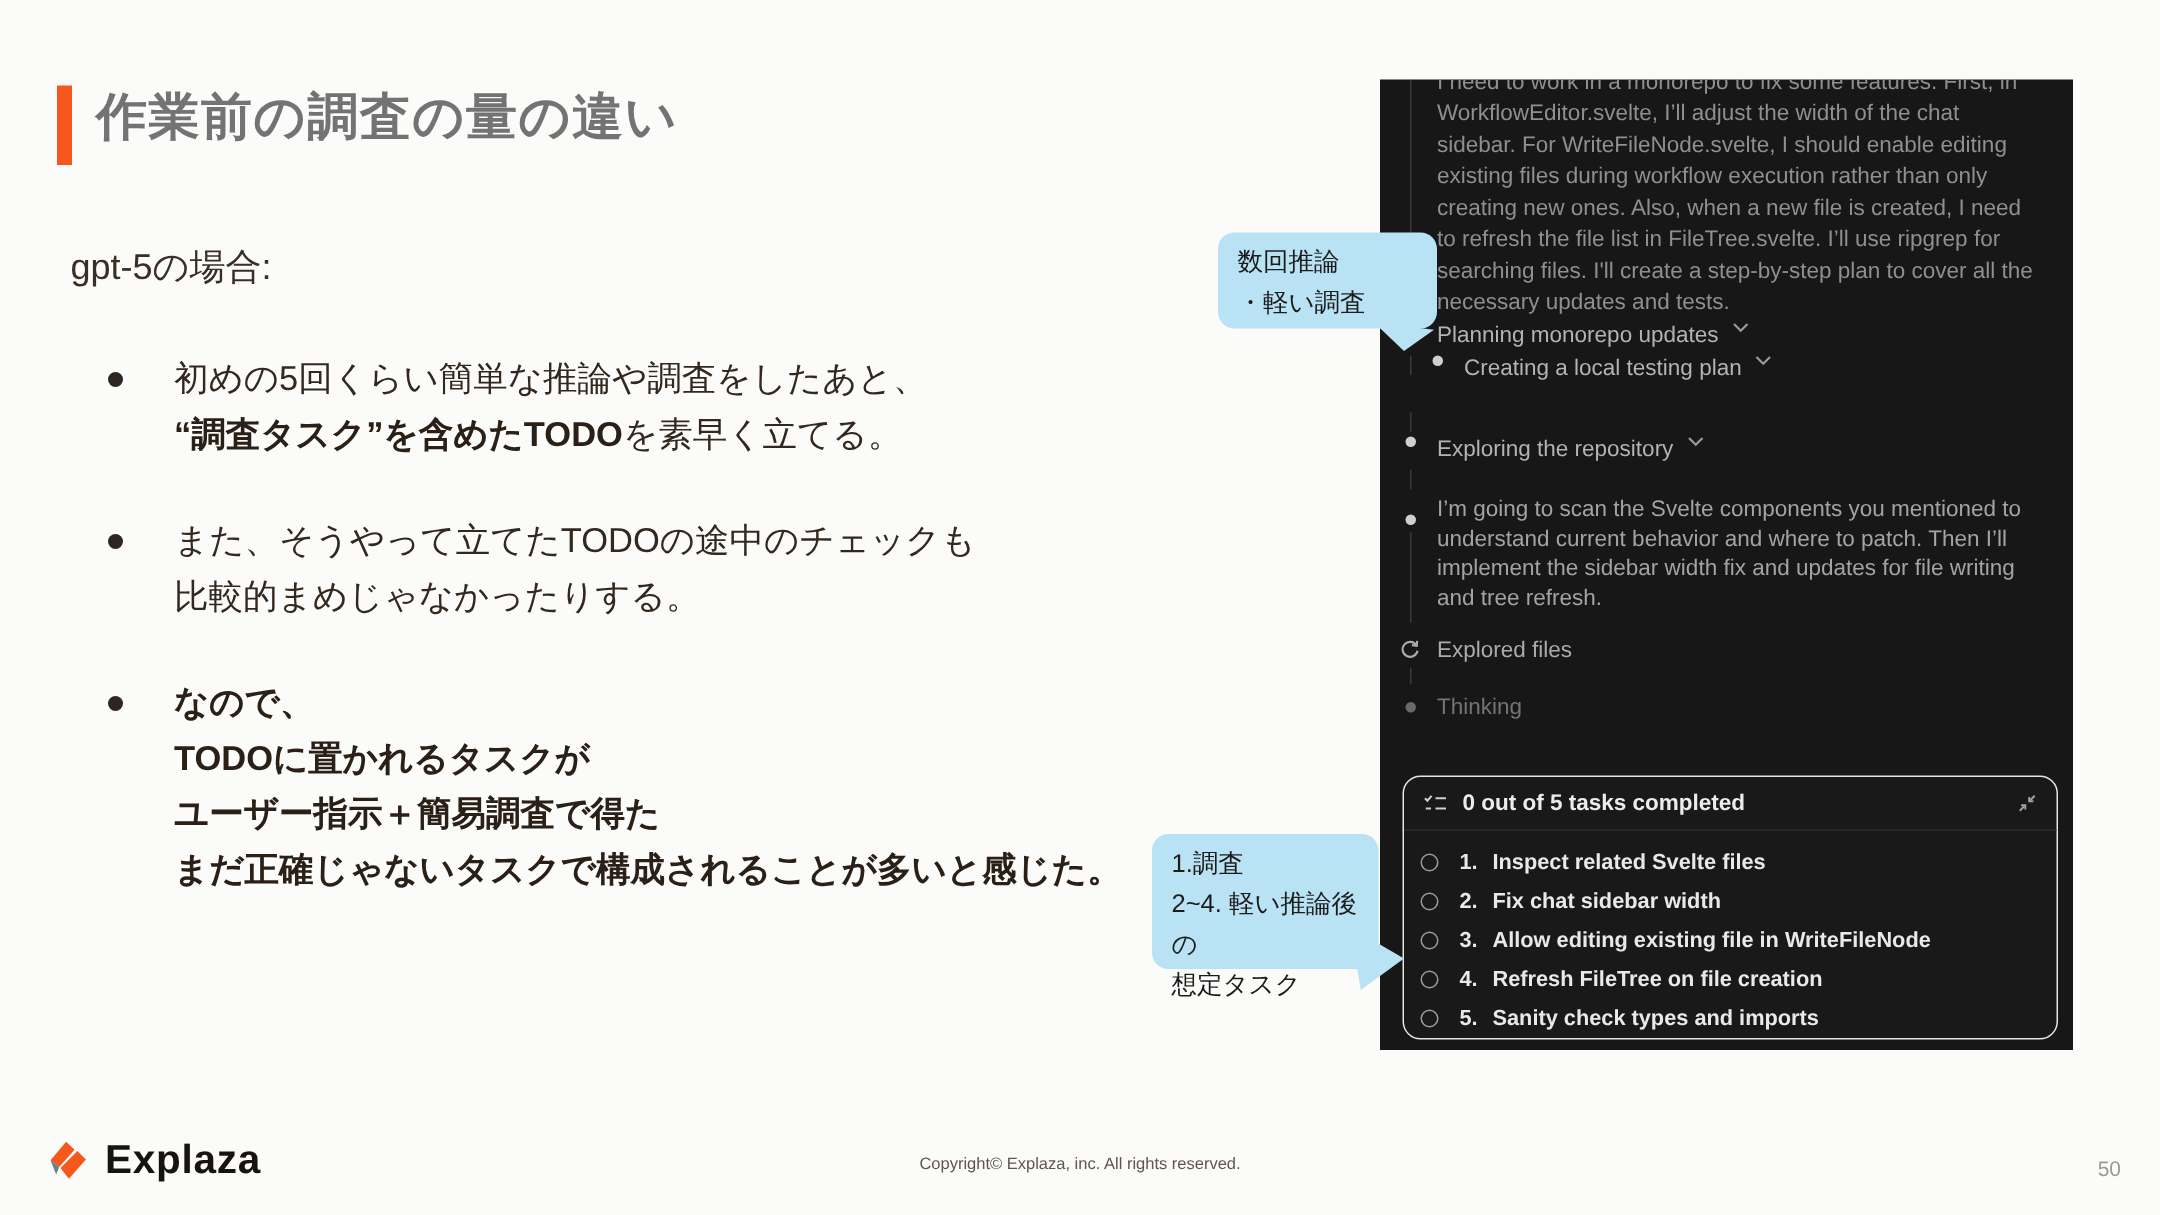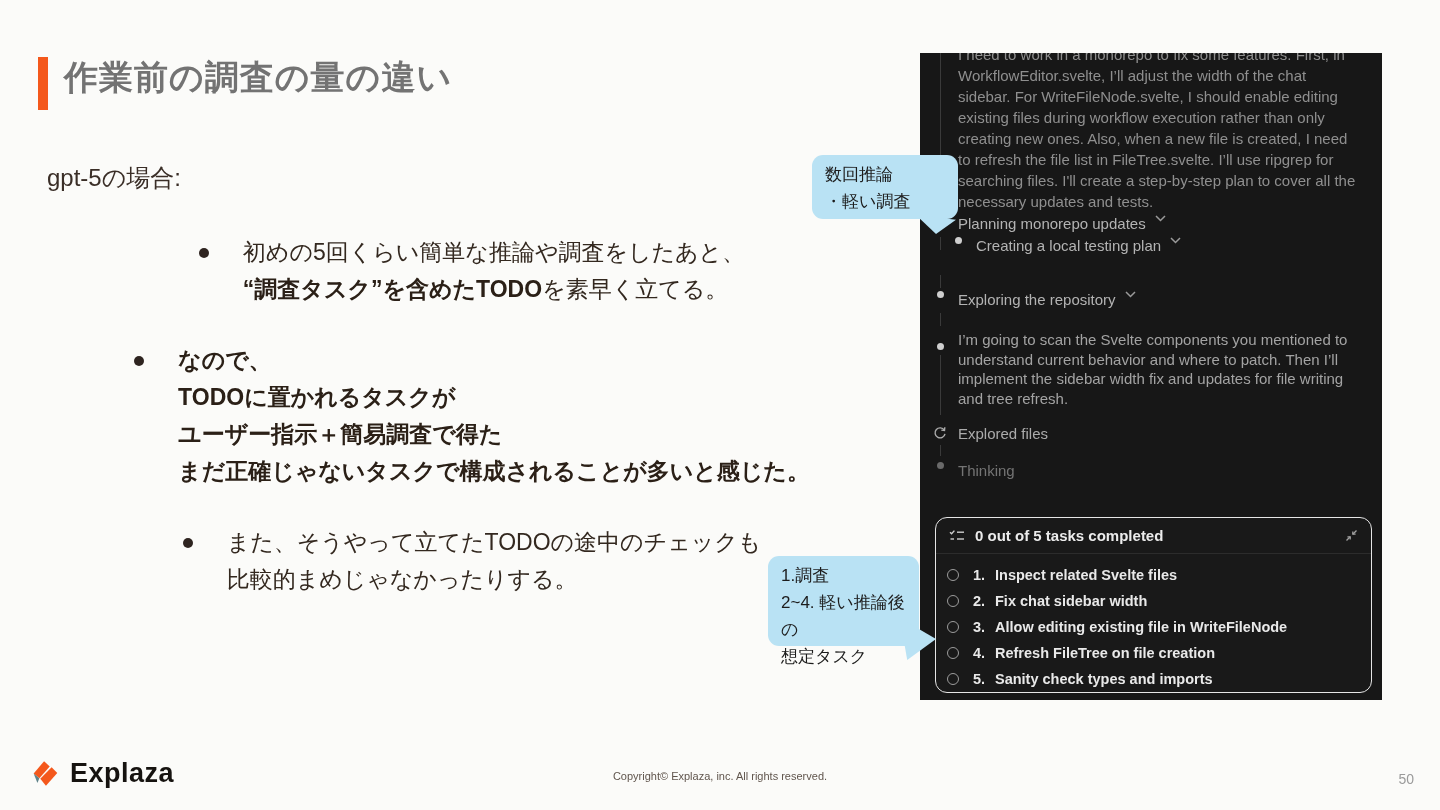--- a/index.html
+++ b/index.html
@@ -8,37 +8,37 @@
     background:#fbfbf9;overflow:hidden;
     font-family:"Liberation Sans","DejaVu Sans",sans-serif;
     color:#2e2420;
   }
   
   .title-bar{position:absolute;left:38px;top:57px;width:10px;height:53px;background:#f4581c;}
   .page-title{position:absolute;left:64px;top:55px;font-size:34px;font-weight:bold;letter-spacing:1px;color:#737373;}
   
   .lead{position:absolute;left:47px;top:162px;font-size:24px;color:#3a2e27;}
   .bullets{position:absolute;left:72px;top:234px;width:800px;}
-  .bullet{display:flex;margin-bottom:34px;justify-content:center;}
+  .bullet{display:flex;margin-bottom:34px;}
   .bullet .dot{flex:0 0 10px;width:10px;height:10px;border-radius:50%;background:#2e2420;margin:14px 34px 0 0;}
   .bullet .txt{font-size:23px;line-height:37px;color:#33281f;}
   .bullet .txt b{font-weight:bold;color:#2b2017;}
   
   .shot{position:absolute;left:920px;top:53px;width:462px;height:647px;background:#171717;overflow:hidden;}
   .shot .vline{position:absolute;left:20px;width:1px;background:#3a3a3a;}
   .quote{position:absolute;left:38px;top:-9px;width:404px;font-size:15px;line-height:21px;color:#8f8f8f;}
   .sec-row{position:absolute;left:0;height:18px;display:flex;}
   .sec-row .sdot{width:7px;height:7px;border-radius:50%;background:#cfcfcf;margin-left:17px;}
   .sec-row .slabel{margin-left:14px;font-size:15px;color:#b3b3b3;}
   .sec-row .chev{margin-left:9px;display:inline-flex;}
   .para-dot{position:absolute;left:17px;top:290px;width:7px;height:7px;border-radius:50%;background:#cfcfcf;}
   .para{position:absolute;left:38px;top:277px;width:400px;font-size:15px;line-height:19.5px;color:#a3a3a3;}
   .explored-row{position:absolute;left:0;top:371px;height:18px;display:flex;align-items:center;}
   .explored-row .elabel{margin-left:11px;font-size:15px;color:#ababab;}
-  .think-row{position:absolute;left:0;top:409px;height:18px;display:flex;align-items:flex-start;}
+  .think-row{position:absolute;left:0;top:409px;height:18px;display:flex;align-items:center;}
   .think-row .tdot{width:7px;height:7px;border-radius:50%;background:#6a6a6a;margin-left:17px;}
   .think-row .tlabel{margin-left:14px;font-size:15px;color:#747474;}
   
   .tasks{position:absolute;left:15px;top:464px;width:437px;height:176px;border:1px solid #e5e5e5;border-radius:12px;background:#191919;box-sizing:border-box;}
   .tasks-header{display:flex;align-items:center;height:35px;padding:0 13px;border-bottom:1px solid #2c2c2c;}
   .tasks-header .hlabel{margin-left:10px;font-size:15px;font-weight:bold;color:#ececec;}
   .tasks-header .spacer{flex:1;}
   .task-row{display:flex;align-items:center;height:26px;padding-left:11px;}
   .task-row .circle{width:12px;height:12px;border:1.5px solid #9c9c9c;border-radius:50%;box-sizing:border-box;}
   .task-row .tnum{margin-left:14px;width:18px;font-size:14.5px;font-weight:bold;color:#e9e9e9;}
@@ -74,31 +74,31 @@
     <div class="bullet">
       <span class="dot"></span>
       <div class="txt">
         <span>初めの5回くらい簡単な推論や調査をしたあと、</span><br>
         <b>“調査タスク”を含めたTODO</b><span>を素早く立てる。</span>
       </div>
     </div>
     <div class="bullet">
       <span class="dot"></span>
       <div class="txt">
+        <span>また、そうやって立てたTODOの途中のチェックも</span><br>
+        <span>比較的まめじゃなかったりする。</span>
+      </div>
+    </div>
+    <div class="bullet">
+      <span class="dot"></span>
+      <div class="txt">
         <b>なので、</b><br>
         <b>TODOに置かれるタスクが</b><br>
         <b>ユーザー指示＋簡易調査で得た</b><br>
         <b>まだ正確じゃないタスクで構成されることが多いと感じた。</b>
-      </div>
-    </div>
-    <div class="bullet">
-      <span class="dot"></span>
-      <div class="txt">
-        <span>また、そうやって立てたTODOの途中のチェックも</span><br>
-        <span>比較的まめじゃなかったりする。</span>
       </div>
     </div>
   </div>
 
   <div class="shot">
     <div class="vline" style="top:0;height:150px;"></div>
     <div class="quote">I need to work in a monorepo to fix some features. First, in WorkflowEditor.svelte, I’ll adjust the width of the chat sidebar. For WriteFileNode.svelte, I should enable editing existing files during workflow execution rather than only creating new ones. Also, when a new file is created, I need to refresh the file list in FileTree.svelte. I’ll use ripgrep for searching files. I'll create a step-by-step plan to cover all the necessary updates and tests.</div>
 
     <div class="sec-row" style="top:162px;">
       <span class="sdot"></span>

